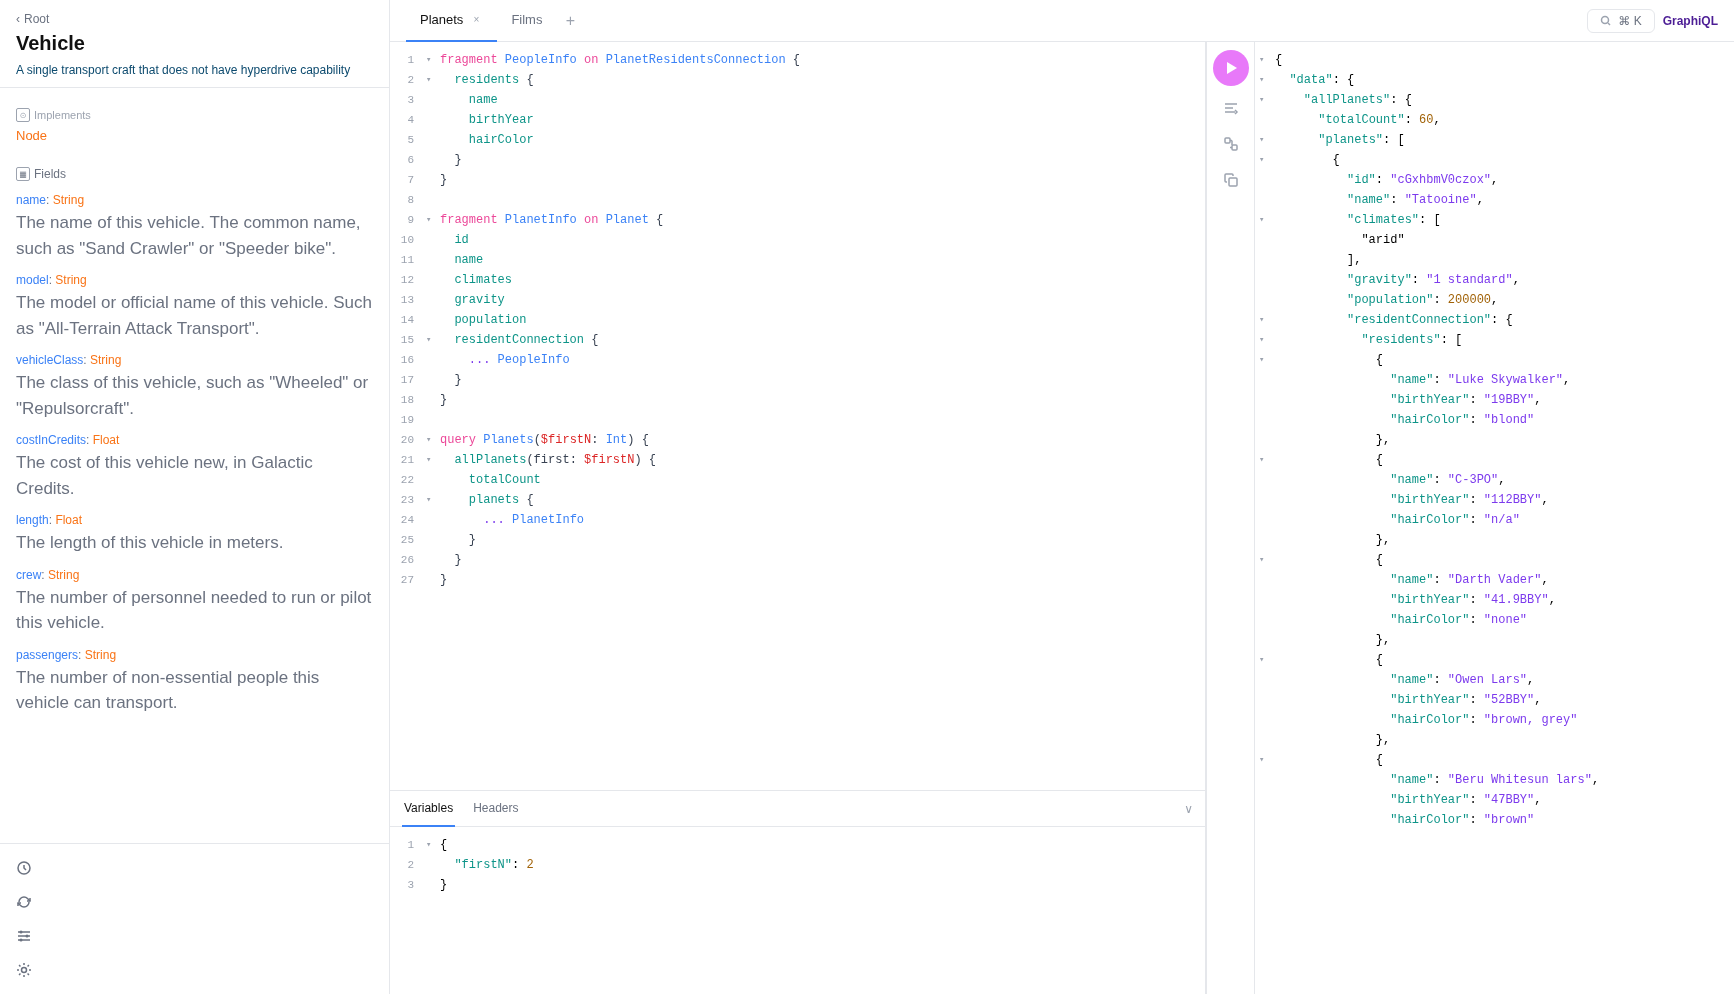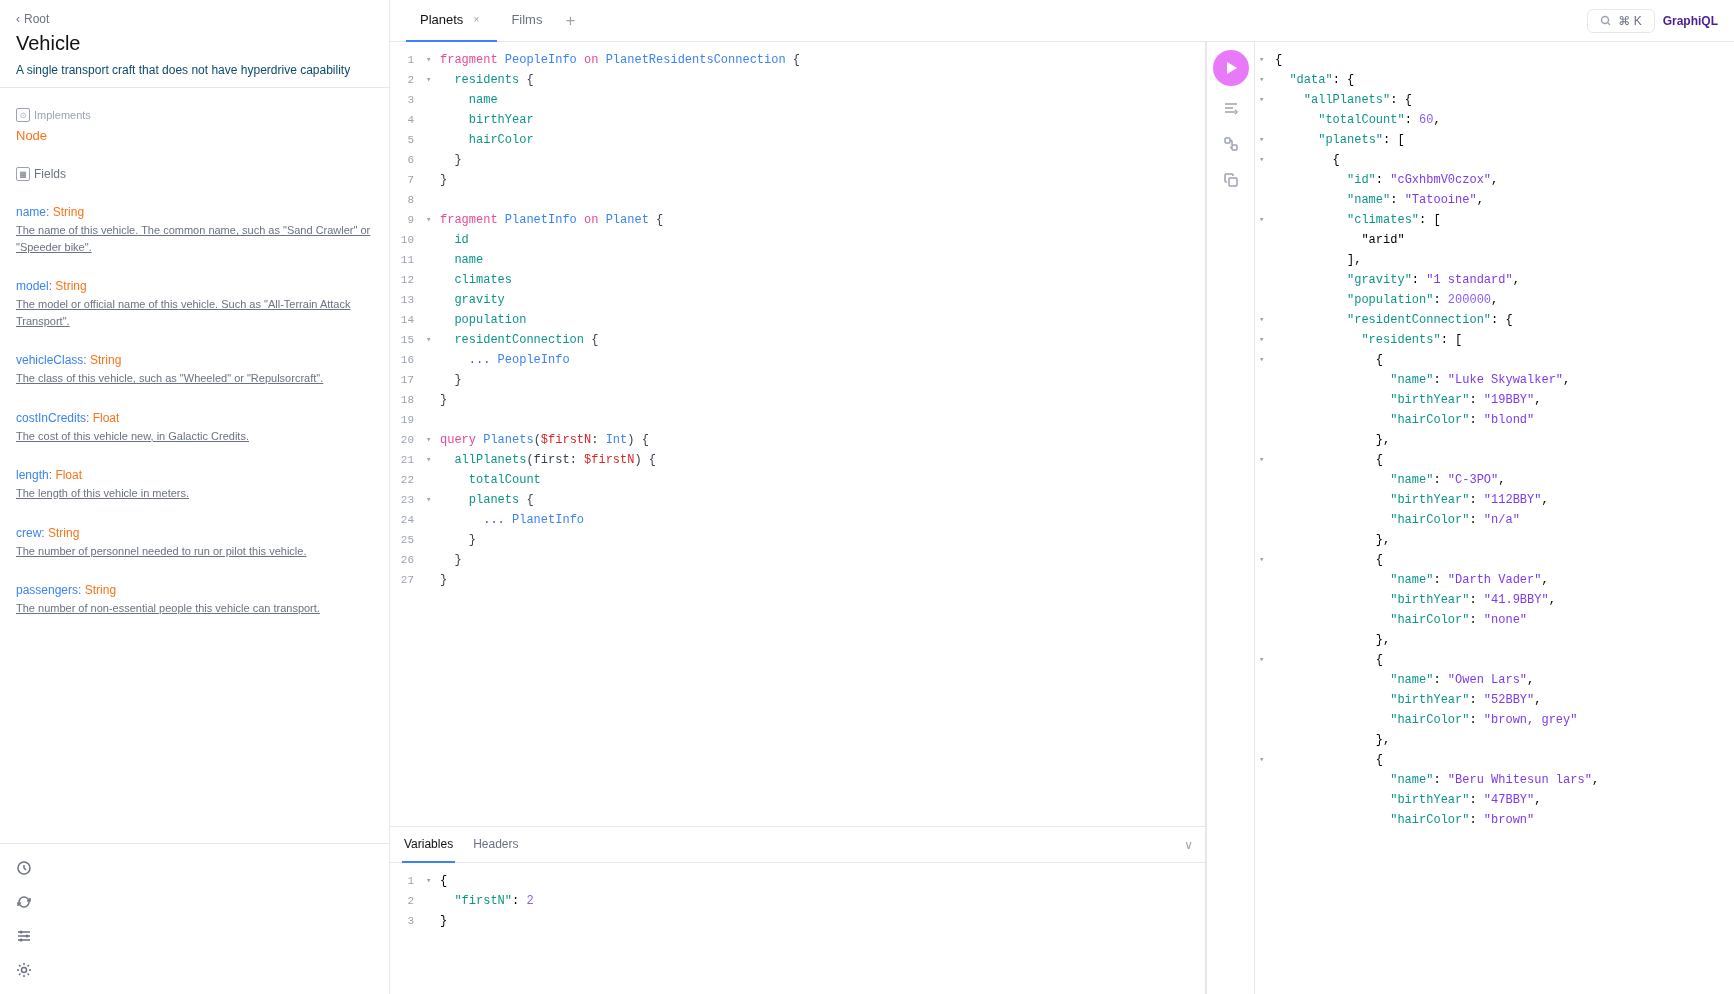--- a/index.html
+++ b/index.html
@@ -2,34 +2,34 @@
 <html><head>
   <meta charset="utf-8">
   <style>
     * { box-sizing: border-box; margin: 0; padding: 0; }
     body { font-family: -apple-system, BlinkMacSystemFont, 'Segoe UI', sans-serif; font-size: 13px; background: #fff; display: flex; height: 994px; overflow: hidden; }
 
     
     .sidebar { width: 390px; min-width: 390px; border-right: 1px solid #e5e7eb; display: flex; flex-direction: column; height: 100%; overflow: hidden; }
     .sidebar-top { padding: 12px 16px 8px 16px; border-bottom: 1px solid #e5e7eb; }
     .breadcrumb { display: flex; align-items: center; gap: 4px; color: #6b7280; font-size: 12px; margin-bottom: 6px; cursor: pointer; }
-    .sidebar-title { font-size: 20px; font-weight: 400; color: #111; margin-bottom: 6px; }
+    .sidebar-title { font-size: 20px; font-weight: 700; color: #111; margin-bottom: 6px; }
     .sidebar-desc { font-size: 12px; color: #0c4a6e; line-height: 1.5; }
     .sidebar-scroll { flex: 1; overflow-y: auto; padding: 12px 16px; }
     .sidebar-section-label { font-size: 11px; color: #9ca3af; display: flex; align-items: center; gap: 4px; margin: 8px 0 6px 0; }
     .implements-icon { width: 14px; height: 14px; border: 1px solid #9ca3af; border-radius: 2px; display: inline-flex; align-items: center; justify-content: center; font-size: 8px; }
     .link-item { color: #f97316; font-size: 13px; cursor: pointer; margin-bottom: 24px; }
     .fields-header { display: flex; align-items: center; gap: 4px; color: #6b7280; font-size: 12px; margin: 10px 0 12px 0; }
     .fields-icon { width: 14px; height: 14px; border: 1px solid #9ca3af; border-radius: 2px; display: inline-flex; align-items: center; justify-content: center; font-size: 8px; }
-    .field-item { margin-bottom: 12px; margin-top: 24px; }
+    .field-item { margin-bottom: 12px; }
     .field-name { font-size: 12px; margin-bottom: 3px; }
     .field-name .name { color: #3b82f6; cursor: pointer; }
     .field-name .colon { color: #6b7280; }
     .field-name .type { color: #f97316; cursor: pointer; }
-    .field-desc { font-size: 11px; color: #6b7280; line-height: 1.5; text-decoration: underline; }
+    .field-desc { font-size: 17px; color: #6b7280; line-height: 1.5; }
 
     
     .sidebar-bottom { border-top: 1px solid #e5e7eb; padding: 8px; display: flex; flex-direction: column; gap: 2px; }
     .sidebar-icon-btn { width: 32px; height: 32px; display: flex; align-items: center; justify-content: center; border-radius: 6px; cursor: pointer; color: #6b7280; border: none; background: none; }
 
     
     .main { flex: 1; display: flex; flex-direction: column; overflow: hidden; }
 
     
     .topbar { display: flex; align-items: center; justify-content: space-between; border-bottom: 1px solid #e5e7eb; padding: 0 16px; height: 42px; min-height: 42px; }
@@ -61,35 +61,35 @@
     .int-type { color: #3b82f6; }
     .paren { color: #374151; }
 
     
     .editor-tools { width: 48px; min-width: 48px; border-left: 1px solid #e5e7eb; display: flex; flex-direction: column; align-items: center; padding-top: 8px; gap: 8px; }
     .run-btn { width: 36px; height: 36px; background: #e879f9; border-radius: 50%; display: flex; align-items: center; justify-content: center; cursor: pointer; border: none; }
     .run-btn svg { width: 14px; height: 14px; fill: white; }
     .tool-btn { width: 28px; height: 28px; display: flex; align-items: center; justify-content: center; cursor: pointer; color: #9ca3af; border-radius: 4px; border: none; background: none; }
 
     
-    .variables-panel { border-top: 1px solid #e5e7eb; height: 168px; display: flex; flex-direction: column; }
+    .variables-panel { border-top: 1px solid #e5e7eb; height: 204px; display: flex; flex-direction: column; }
     .variables-tabs { display: flex; align-items: center; padding: 0 12px; border-bottom: 1px solid #e5e7eb; height: 36px; gap: 16px; }
     .var-tab { font-size: 12px; color: #6b7280; cursor: pointer; padding: 0 2px; height: 36px; display: flex; align-items: center; border-bottom: 2px solid transparent; }
     .var-tab.active { color: #111; border-bottom: 2px solid #3b82f6; }
     .var-chevron { margin-left: auto; color: #9ca3af; font-size: 12px; }
     .variables-content { flex: 1; overflow-y: auto; padding: 8px 0; }
 
     
     .result-panel { width: 480px; min-width: 480px; border-left: 1px solid #e5e7eb; overflow-y: auto; padding: 8px 0; font-family: 'Monaco', 'Menlo', 'Courier New', monospace; font-size: 12px; }
     .result-line { display: flex; align-items: flex-start; min-height: 20px; padding: 0 4px; }
     .result-toggle { width: 16px; min-width: 16px; color: #9ca3af; font-size: 9px; line-height: 20px; cursor: pointer; }
     .result-content { flex: 1; line-height: 20px; white-space: pre; }
     .json-key { color: #0d9488; }
     .json-str { color: #7c3aed; }
-    .json-num { color: #8b5cf6; }
+    .json-num { color: #a16207; }
 
     
     ::-webkit-scrollbar { width: 6px; height: 6px; }
     ::-webkit-scrollbar-track { background: transparent; }
     ::-webkit-scrollbar-thumb { background: #d1d5db; border-radius: 3px; }
   </style>
 </head>
 <body>
 
 <div class="sidebar">

